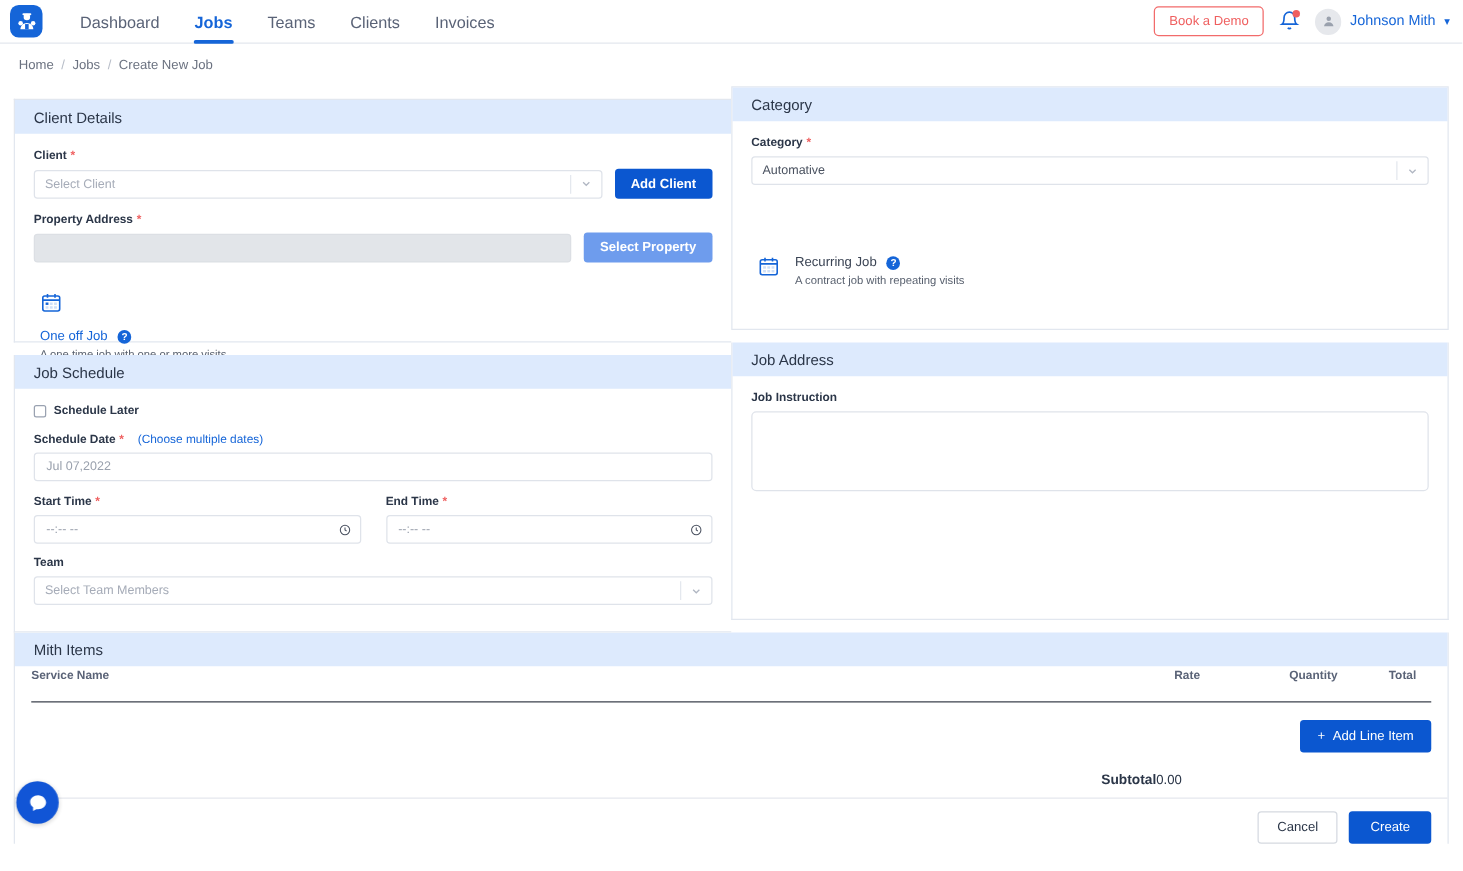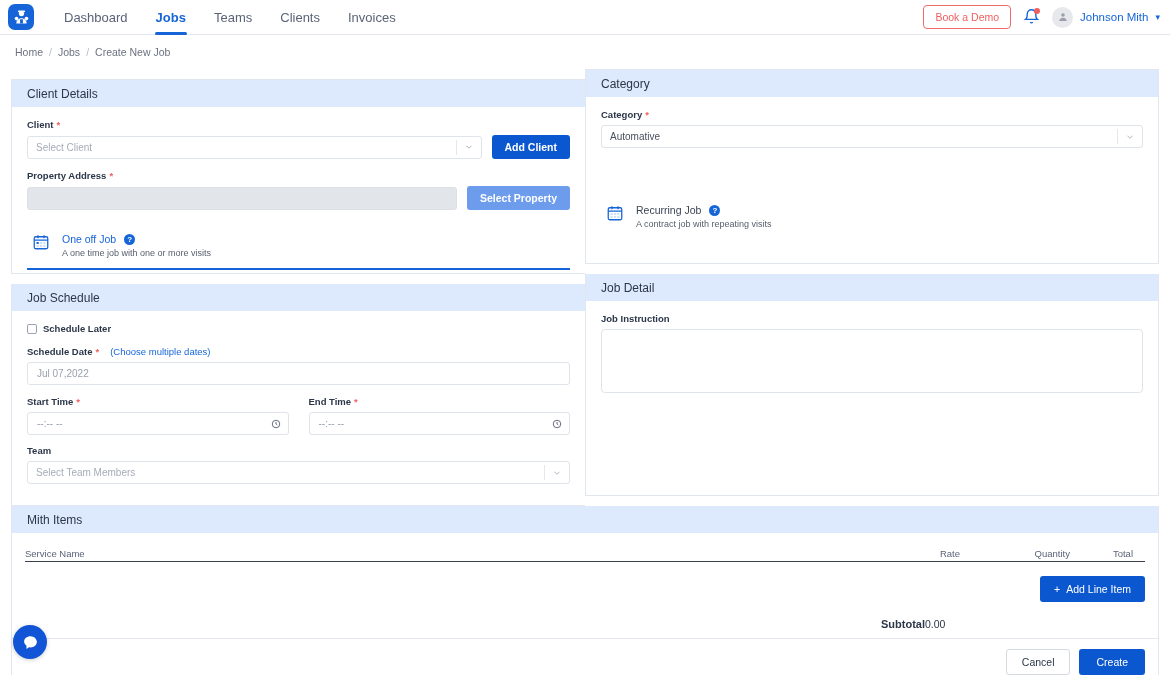--- a/index.html
+++ b/index.html
@@ -179,21 +179,21 @@
   
   .jobtype {
     display: flex;
     align-items: flex-start;
     gap: 12px;
     padding: 12px 0 10px 5px;
     margin-top: 5px;
     cursor: pointer;
     text-align: center;
   }
-  .jobtype.selected { border-bottom: 2px solid #1565d8; }
+  .jobtype.selected { border-bottom: 2px solid #1565d8; flex-direction: column; }
   .jt-title {
     font-size: 10.5px;
     color: #1565d8;
     display: flex; align-items: center; gap: 8px;
     margin-bottom: 3px;
   }
   .jt-title.dark { color: #3b4454; }
   .jt-sub { font-size: 9px; color: #58606e; }
   .qmark {
     width: 11px; height: 11px;
@@ -245,25 +245,26 @@
     border: 1px solid #dfe3ea;
     border-radius: 4px;
     background: #fff;
     cursor: text;
   }
 
   
   .li-table { padding: 0 13px; }
   .li-head {
     display: flex;
-    align-items: flex-end;
+    align-items: flex-start;
     font-size: 9.5px;
     color: #5a6377;
     height: 26px;
     padding-top: 2px;
+    font-weight: bold;
   }
   .li-c-service { flex: 0 0 690px; }
   .li-c-rate { flex: 0 0 245px; text-align: right; }
   .li-c-qty { flex: 0 0 110px; text-align: right; }
   .li-c-total { flex: 1; text-align: right; padding-right: 12px; }
   .li-rule { border-top: 1.6px solid #3c424d; margin: 2px 0 0 0; }
 
   .addline-wrap { display: flex; justify-content: flex-end; padding: 14px 13px 0 0; }
   .btn-addline {
     background: #0b57d0; color: #fff;
@@ -565,21 +566,21 @@
             <svg width="10" height="10" viewBox="0 0 24 24" fill="none" stroke="#b0b6c2" stroke-width="2.4">
                 <path d="M6 9l6 6 6-6"></path>
               </svg>
           </span>
         </div>
       </div>
     </div>
 
     <div class="panel col-right panel-notop" style="height:222px;">
       <div class="panel-head">
-        <span>Job Detail</span>
+        <span>Job Address</span>
       </div>
       <div class="panel-body">
         <div class="field-label">
           <span>Job Instruction</span>
         </div>
         <div class="textarea-box">
           <span></span>
         </div>
       </div>
     </div>

